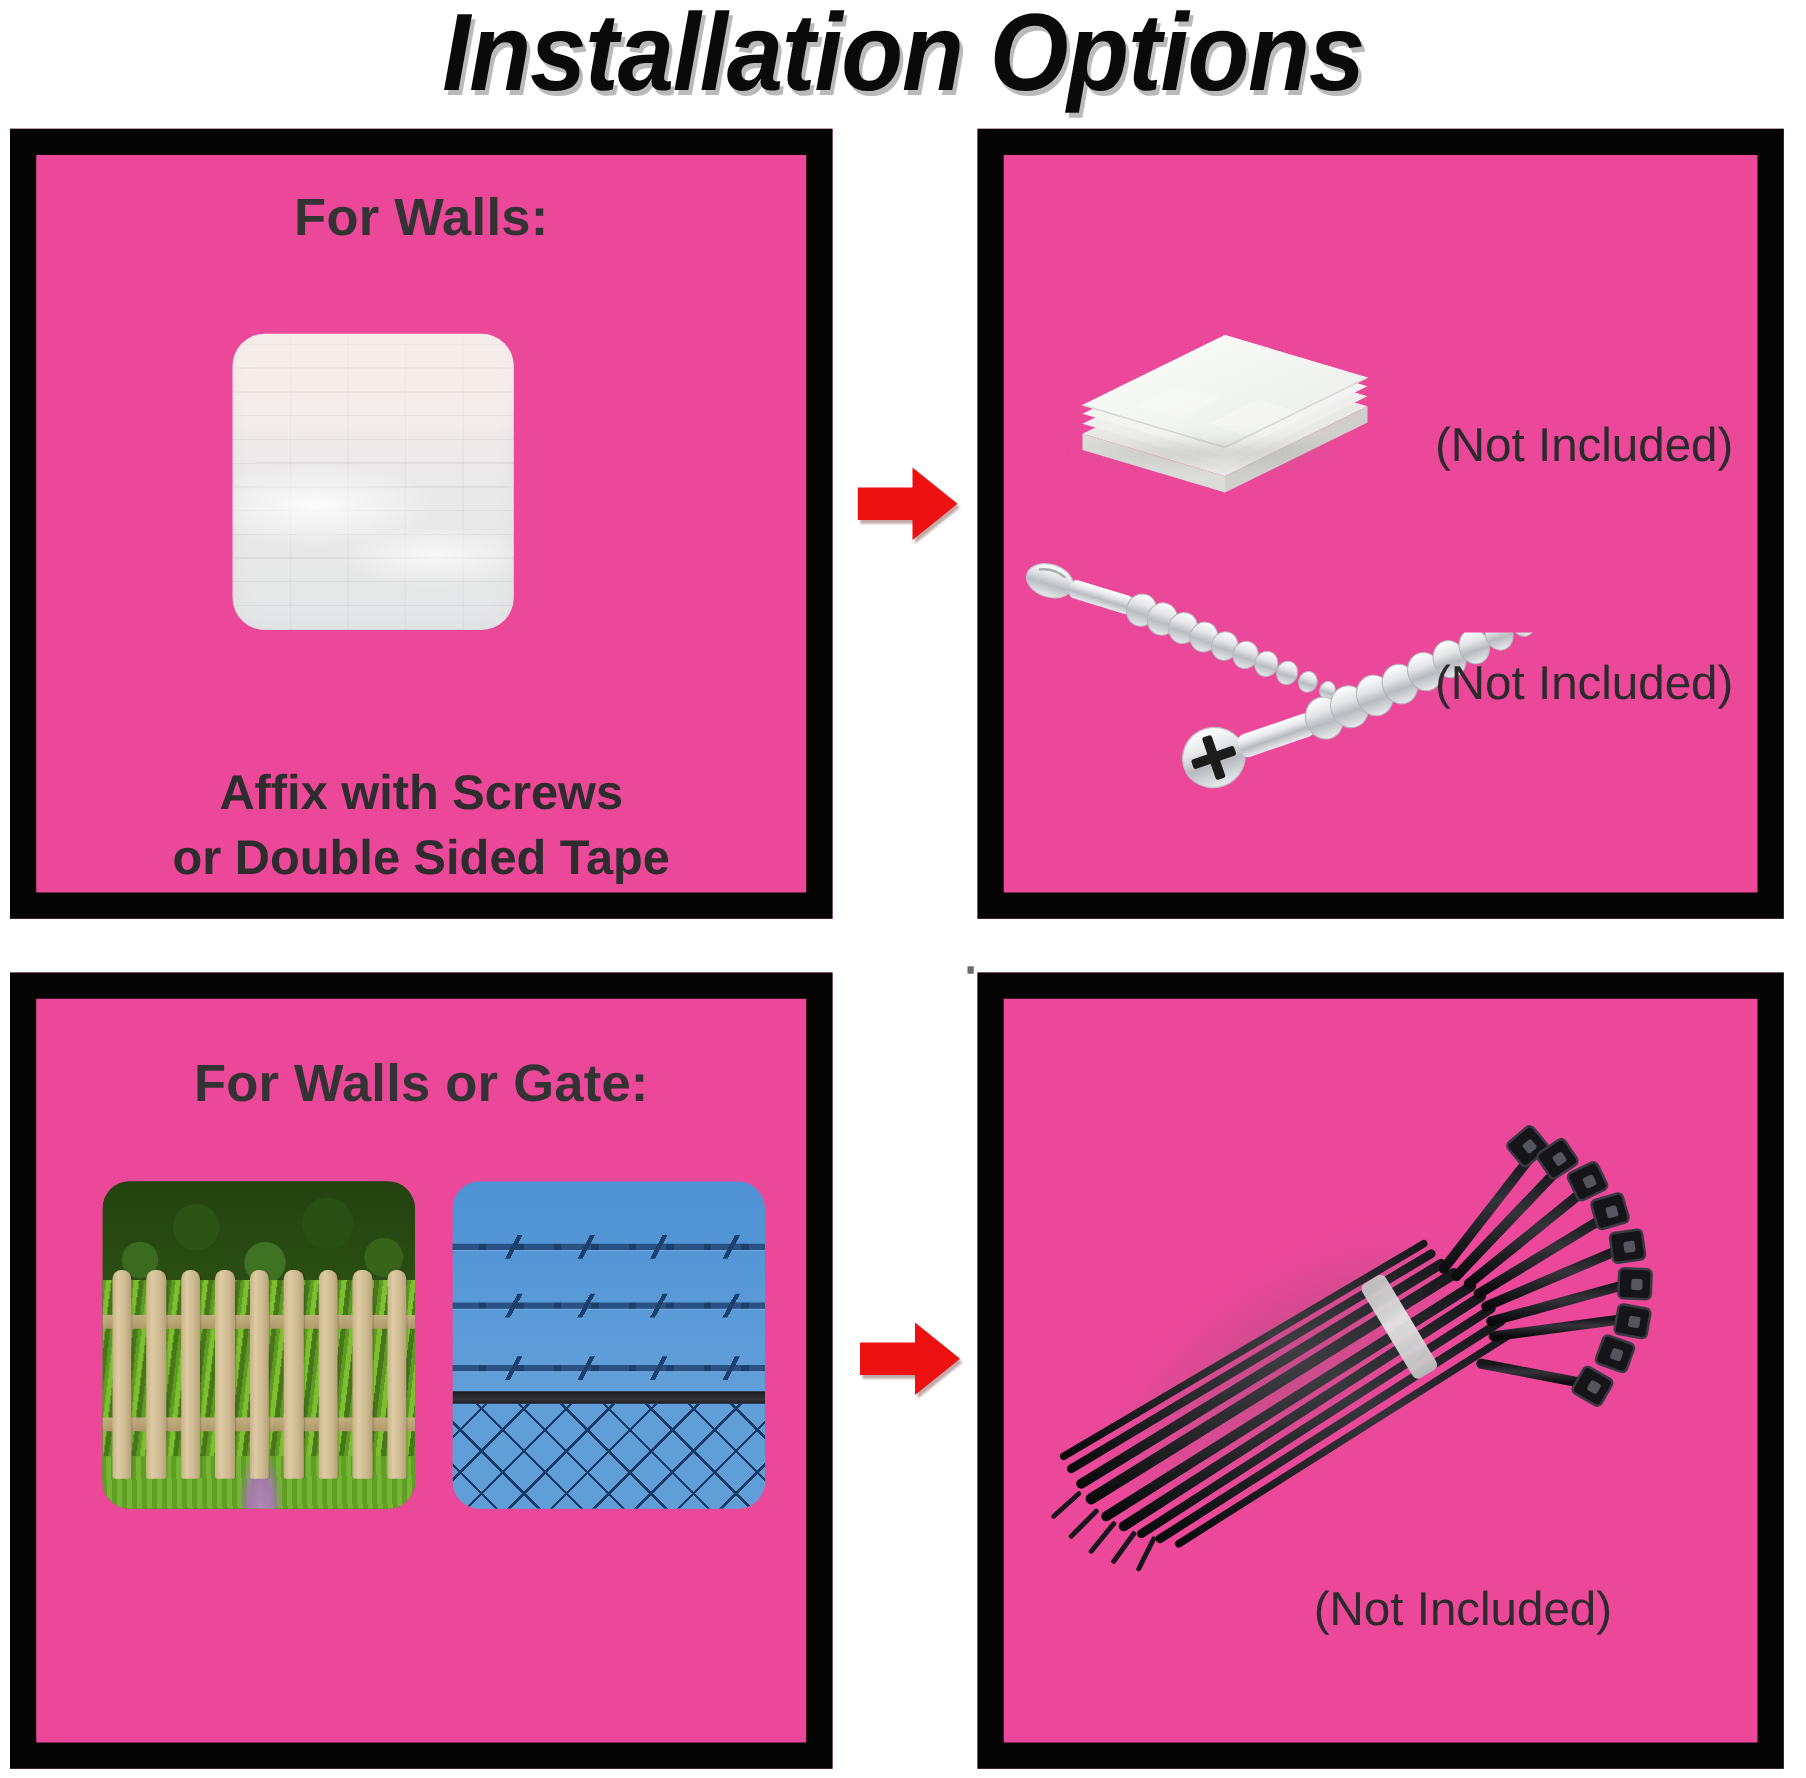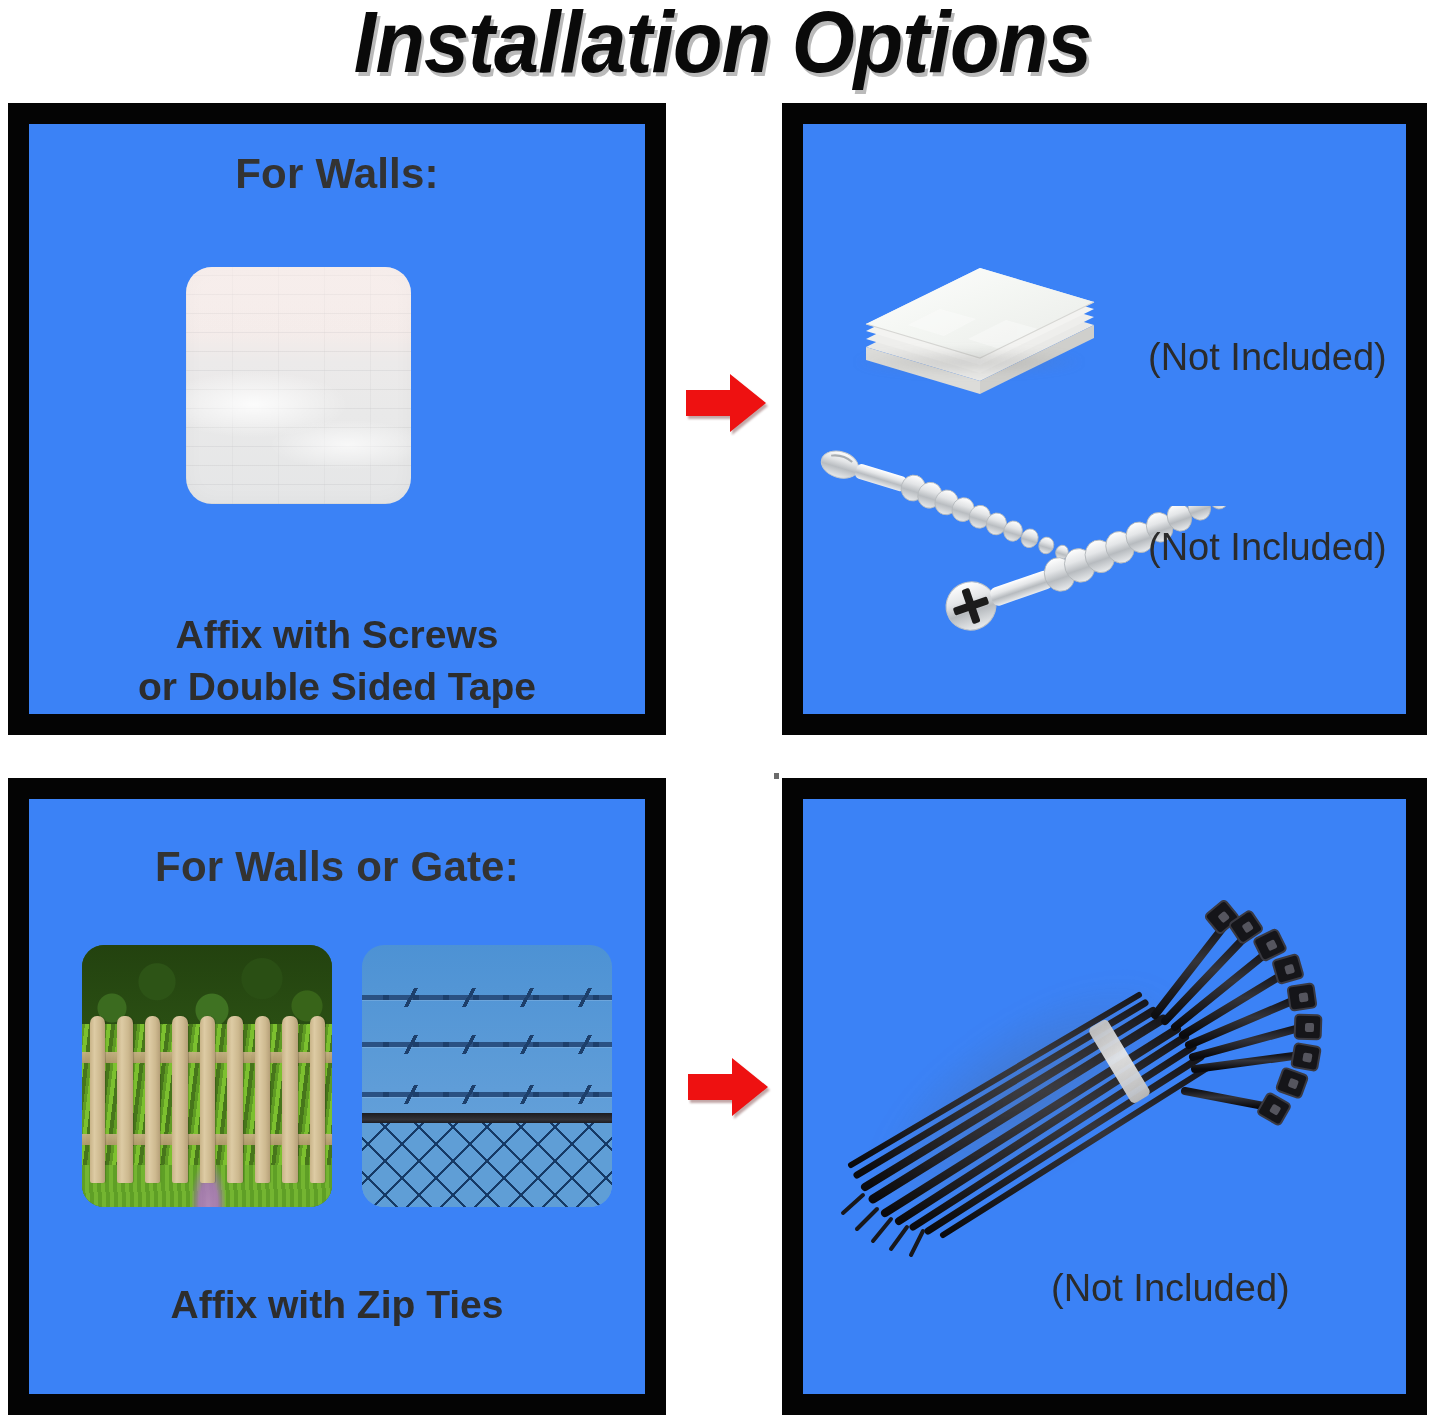--- a/index.html
+++ b/index.html
@@ -17,21 +17,21 @@
     font-weight:bold;font-style:italic;
     font-size:88px;line-height:96px;letter-spacing:-1px;
     color:#0a0a0a;
     text-shadow:3px 4px 0 rgba(130,130,130,.55);
     transform:scaleX(.92);transform-origin:50% 50%;
     white-space:nowrap;
   }
 
   
   .panel{
-    position:absolute;background:#3b82f6;
+    position:absolute;background:#ec4899;
     border:21px solid #040404;
     box-sizing:border-box;
   }
   #panel-tl{left:8px;  top:103px;  width:658px; height:632px;}
   #panel-tr{left:782px;top:103px;  width:645px; height:632px;}
   #panel-bl{left:8px;  top:778px;  width:658px; height:637px;}
   #panel-br{left:782px;top:778px;  width:645px; height:637px;}
 
   .panel-inner{position:relative;width:100%;height:100%;overflow:hidden;}
 
@@ -331,21 +331,20 @@
       <div class="barb" style="top:37%;">
           <i></i>
         </div>
       <div class="barb" style="top:56%;">
           <i></i>
         </div>
       <div class="toprail" style="top:64%;"></div>
       <div class="mesh" style="top:68%;height:32%;"></div>
     </div>
 
-    <div class="caption" style="top:480px;">Affix with Zip Ties</div>
   </div>
 </div>
 
 <div class="panel" id="panel-br">
   <div class="panel-inner">
 
     <div class="ties" style="left:30px;top:70px;width:520px;height:400px;">
       <div class="tieshadow"></div>
       <svg width="520" height="400" viewBox="0 0 520 400">
         <defs>

